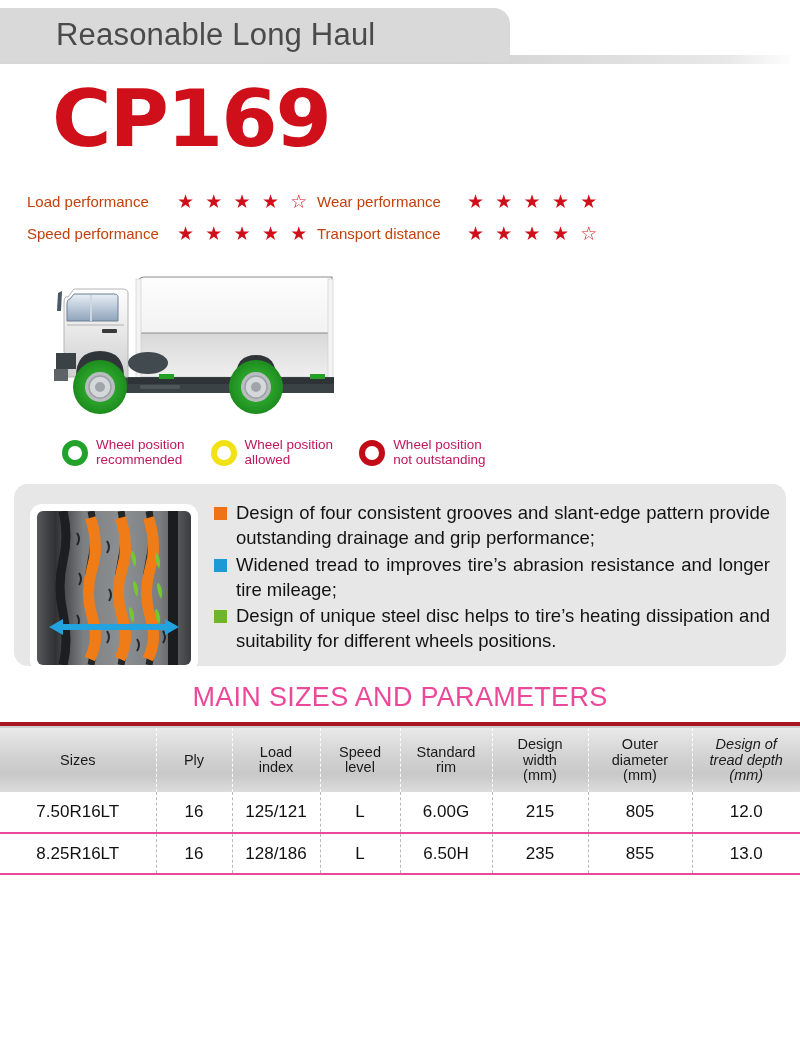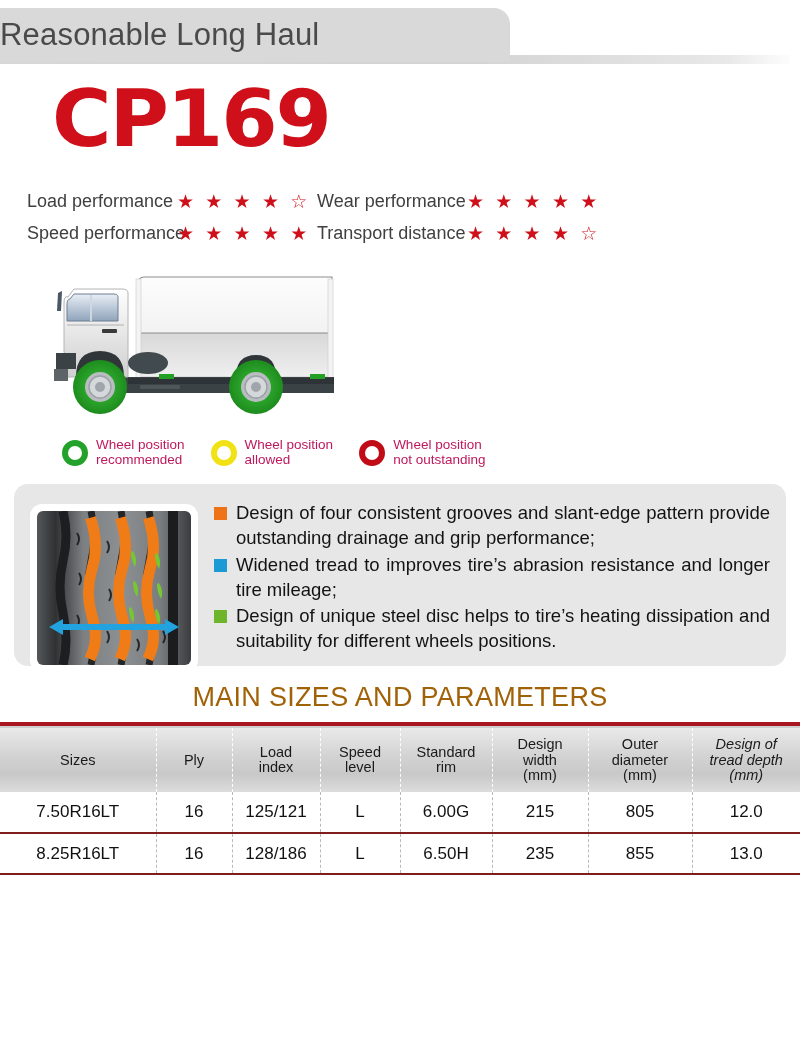--- a/index.html
+++ b/index.html
@@ -18,40 +18,40 @@
     background: linear-gradient(to right, #d7d7d7 0%, #d4d4d4 60%, #e8e8e8 92%, #fdfdfd 100%);
   }
   .banner {
     position: absolute; left: 0; top: 8px; width: 510px; height: 54px;
     background: #d9d9d9;
     border-top-right-radius: 16px;
     display: flex; align-items: center;
   }
   .banner-title {
     font-size: 31px; color: #4a4a4a; letter-spacing: .2px;
-    font-weight: 400; white-space: nowrap;
+    padding-left: 56px; font-weight: 400; white-space: nowrap;
   }
 
   
   .code {
     margin-left: 52px; margin-top: 10px;
     font-size: 78px; font-weight: 700; color: #cf101a;
     letter-spacing: -2px; line-height: .95;
     font-family: "DejaVu Sans", sans-serif;
     transform: scaleX(1.04); transform-origin: left center;
   }
 
   
   .ratings {
     margin-top: 34px; margin-left: 27px;
     display: grid;
     grid-template-columns: 150px 140px 150px 140px;
     row-gap: 9px; align-items: center;
   }
-  .rate-label { font-size: 18px; color: #404040; white-space: nowrap; }
+  .rate-label { font-size: 15px; color: #c2410c; white-space: nowrap; }
   .stars { font-size: 19px; color: #cf101a; letter-spacing: 3px; white-space: nowrap; }
 
   
   .truck-zone { position: relative; height: 175px; margin-top: 14px; }
   .truck-svg { position: absolute; left: 40px; top: 0; }
 
   
   .legend {
     margin-top: 4px; margin-left: 62px;
     display: flex; align-items: center; gap: 26px;
@@ -82,38 +82,38 @@
   .marker { width: 13px; height: 13px; flex: none; margin-top: 7px; background: #ef7316; }
   .marker.blue { background: #1b9ad6; }
   .marker.green { background: #6fb52b; }
   .bullet-text {
     font-size: 18.5px; line-height: 1.36; color: #131313;
     text-align: justify; text-justify: inter-word;
   }
 
   
   .table-title {
-    text-align: center; font-size: 27px; color: #a16207;
+    text-align: center; font-size: 27px; color: #ec4899;
     margin-top: 16px; letter-spacing: .3px;
   }
   .red-rule { height: 4px; background: #a81622; margin-top: 9px; }
   .grey-rule { height: 2px; background: #cfcfcf; }
 
   table { width: 100%; border-collapse: collapse; table-layout: fixed; }
   thead th {
     background: linear-gradient(to bottom, #e9e9e9 0%, #d2d2d2 45%, #c8c8c8 72%, #dcdcdc 100%);
     font-size: 14.5px; font-weight: 400; color: #1a1a1a;
     line-height: 1.06; padding: 9px 2px 9px 2px; height: 64px;
     border-right: 1px dashed #ffffff; vertical-align: middle;
   }
   thead th:last-child { border-right: none; font-style: italic; }
   tbody td {
     font-size: 17px; color: #111; text-align: center;
     height: 41px; border-right: 1px dashed #b9b9b9;
-    border-bottom: 2px solid #7f1d1d;
+    border-bottom: 2px solid #ec4899;
   }
   tbody td:last-child { border-right: none; }
   tbody tr:first-child td { border-top: none; }
   col.c0 { width: 19.5%; } col.c1 { width: 9.5%; } col.c2 { width: 11%; }
   col.c3 { width: 10%; } col.c4 { width: 11.5%; } col.c5 { width: 12%; }
   col.c6 { width: 13%; } col.c7 { width: 13.5%; }
 </style>
 </head>
 <body>
 

